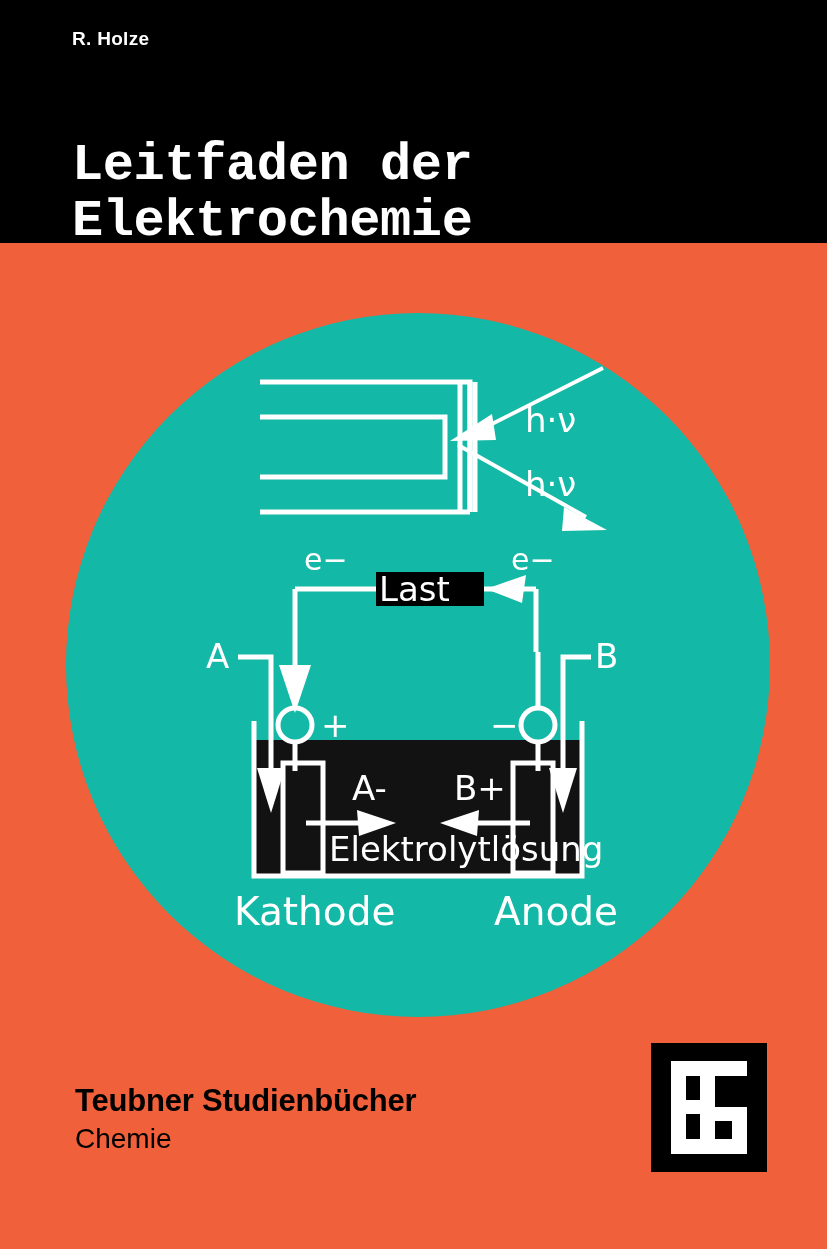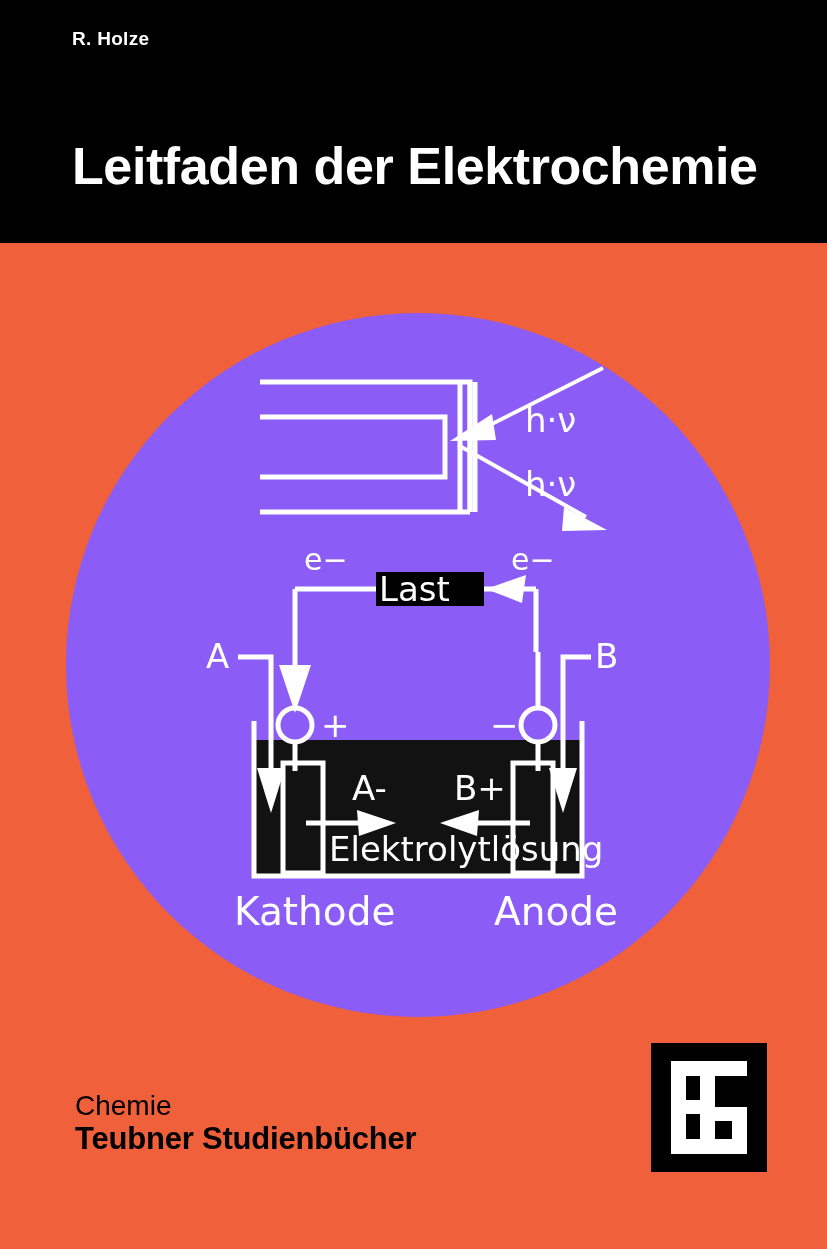--- a/index.html
+++ b/index.html
@@ -36,30 +36,30 @@
   #title {
     position: absolute;
     left: 72px;
     top: 138px;
     width: 740px;
     color: #ffffff;
     font-size: 52px;
     font-weight: bold;
     line-height: 1.08;
     letter-spacing: -0.4px;
-    font-family: Liberation Sans, sans-serif;
+    font-family: Liberation Mono, monospace;
   }
   #art-circle {
     position: absolute;
     left: 66px;
     top: 313px;
     width: 704px;
     height: 704px;
     border-radius: 50%;
-    background: #8b5cf6;
+    background: #14b8a6;
     overflow: hidden;
   }
   #art-svg {
     position: absolute;
     left: 0;
     top: 0;
   }
   #series-block {
     position: absolute;
     left: 75px;
@@ -187,22 +187,22 @@
 
         <text class="lbl-big" x="263" y="548">Elektrolytlösung</text>
 
         <text x="168" y="612" fill="#ffffff" style="font-family:'DejaVu Sans', sans-serif; font-size:39px;">Kathode</text>
         <text x="428" y="612" fill="#ffffff" style="font-family:'DejaVu Sans', sans-serif; font-size:39px;">Anode</text>
       </g>
     </svg>
   </div>
 
   <div id="series-block">
+    <div id="series-main">Teubner Studienbücher</div>
     <div id="series-sub">Chemie</div>
-    <div id="series-main">Teubner Studienbücher</div>
   </div>
 
   <div id="publisher-logo">
     <svg width="116" height="129" viewBox="0 0 116 129">
       <g fill="#ffffff">
 
         <rect x="20" y="18" width="15" height="93"></rect>
 
         <rect x="20" y="18" width="44" height="15"></rect>
 

